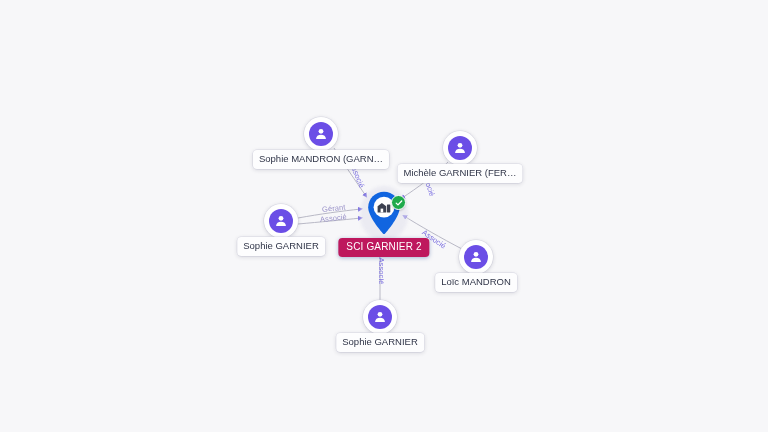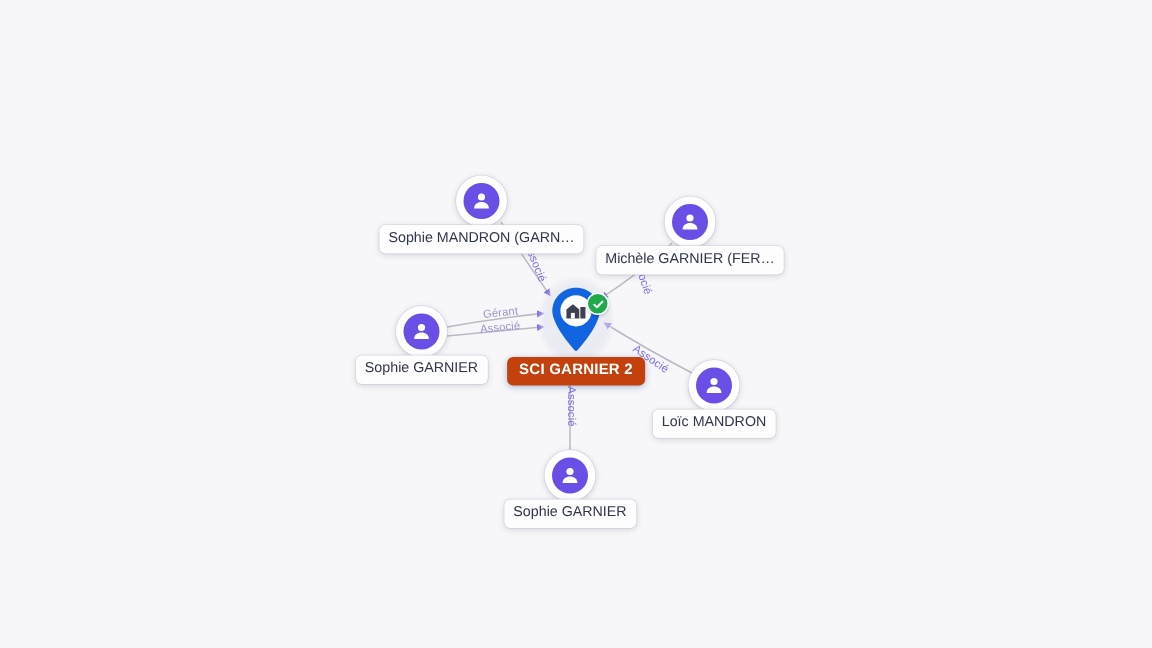--- a/index.html
+++ b/index.html
@@ -78,24 +78,24 @@
     background:#1faa4b;
     border:1.5px solid #ffffff;
     display:flex;align-items:center;justify-content:center;
     box-shadow:0 1px 2px rgba(0,0,0,.18);
   }
   #company .clabel{
     position:absolute;
     top:26px;left:50%;
     transform:translateX(-50%);
     white-space:nowrap;
-    background:#c2410c;
+    background:#be185d;
     color:#ffffff;
     font-size:10px;
-    font-weight:bold;
+    font-weight:normal;
     letter-spacing:.15px;
     line-height:12px;
     padding:3px 8px 4px 8px;
     border-radius:4px;
     box-shadow:0 1px 4px rgba(20,60,140,.35);
   }
 
   
   .elabel{
     position:absolute;

